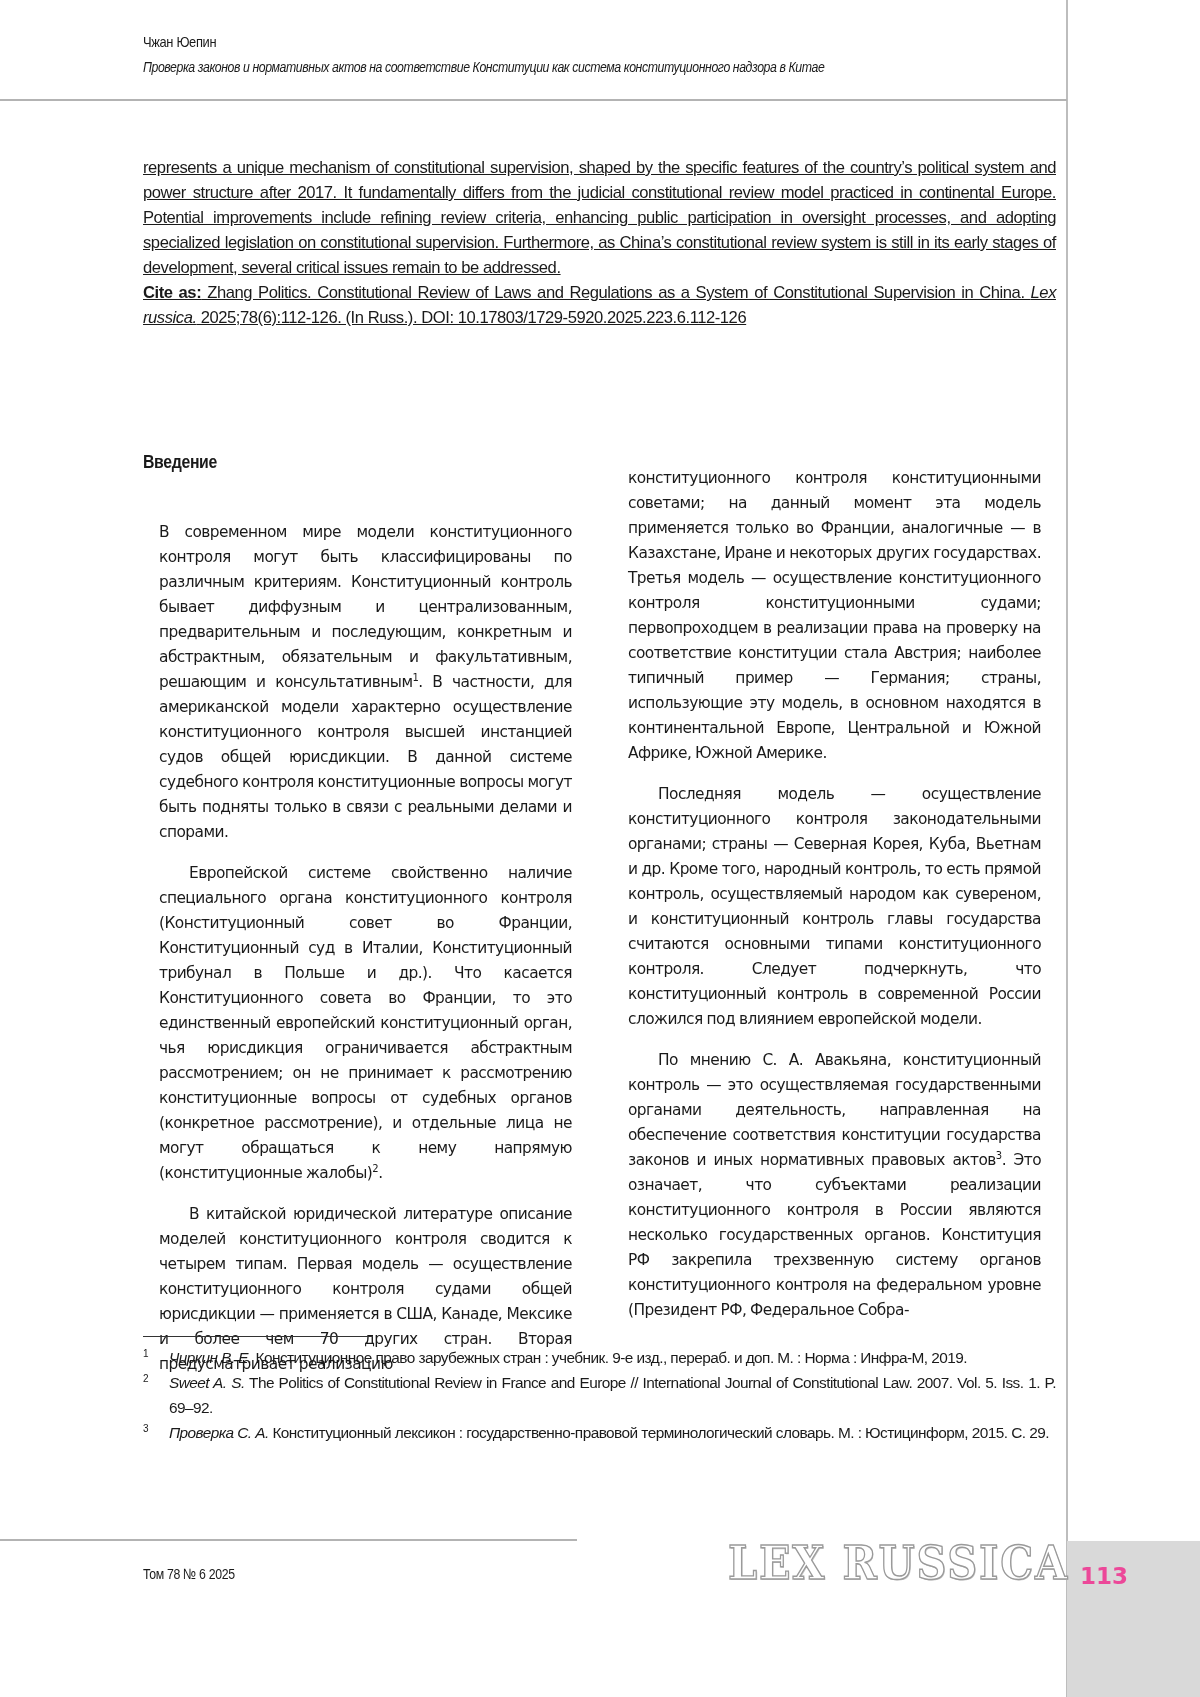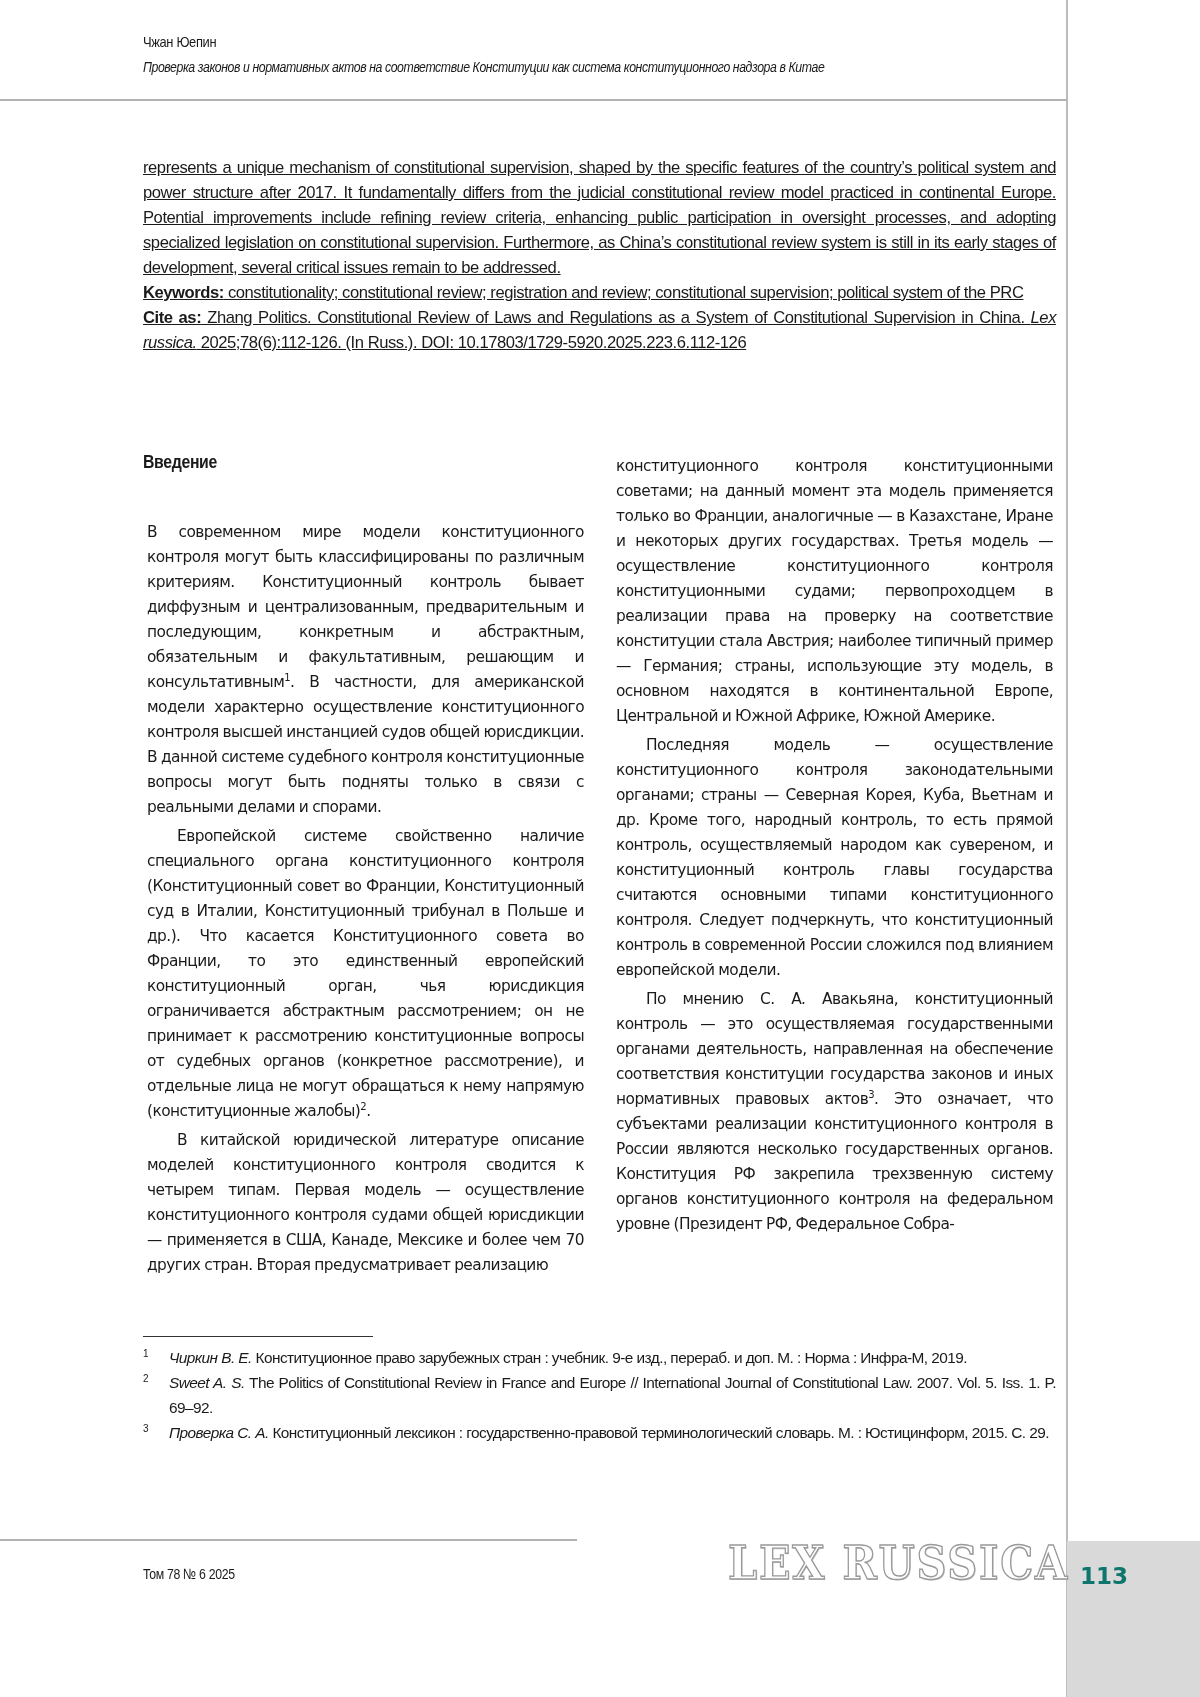--- a/index.html
+++ b/index.html
@@ -12,21 +12,21 @@
     position: absolute; left: 1066px; top: 0; width: 2px; height: 1697px;
     background: #bdbdbd;
   }
   .page-tab {
     position: absolute; left: 1067px; top: 1541px; width: 133px; height: 156px;
     background: #d9d9d9;
   }
   .page-number {
     position: absolute; left: 1080px; top: 1563px;
     font-family: "DejaVu Sans", sans-serif; font-weight: bold; font-size: 23px;
-    color: #0f766e;
+    color: #ec4899;
   }
   .header-author {
     position: absolute; left: 143px; top: 33px;
     font-family: "Liberation Sans Narrow", "Liberation Sans", sans-serif;
     font-size: 15px; letter-spacing: -0.4px; transform: scaleX(0.86); transform-origin: left;
   }
   .header-title {
     position: absolute; left: 143px; top: 58px; white-space: nowrap;
     font-style: italic; font-size: 15px; letter-spacing: -0.5px;
     transform: scaleX(0.82); transform-origin: left;
@@ -40,23 +40,23 @@
     letter-spacing: -0.45px;
   }
   .abstract p { margin: 0; text-decoration: underline; }
   .abstract b { font-weight: bold; }
   .abstract i { font-style: italic; }
   .col {
     position: absolute; top: 450px; width: 445px;
     font-family: "DejaVu Sans", sans-serif; font-size: 15.4px; line-height: 25px;
     text-align: justify; letter-spacing: -0.55px; word-spacing: -0.5px;
   }
-  .col p { margin: 4px; }
+  .col p { margin: 16px; }
   .col p.indent { text-indent: 30px; }
-  .col-left { left: 143px; top: 516px; }
+  .col-left { left: 143px; top: 504px; }
   .col-right { left: 612px; top: 450px; }
   .section-title {
     position: absolute; left: 143px; top: 452px;
     font-weight: bold; font-size: 18px; letter-spacing: -0.4px;
     transform: scaleX(0.88); transform-origin: left;
   }
   sup { font-size: 10px; line-height: 0; vertical-align: super; }
   .fn-rule {
     position: absolute; left: 143px; top: 1336px; width: 230px; height: 1px; background: #333;
   }
@@ -91,23 +91,20 @@
 <div class="page-tab"></div>
 <div class="page-number">113</div>
 
 <div class="header-author">Чжан Юепин</div>
 <div class="header-title">Проверка законов и нормативных актов на соответствие Конституции как система конституционного надзора в Китае</div>
 <div class="header-rule"></div>
 
 <div class="abstract">
   <p>represents a unique mechanism of constitutional supervision, shaped by the specific features of the country’s political system and power structure after 2017. It fundamentally differs from the judicial constitutional review model practiced in continental Europe. Potential improvements include refining review criteria, enhancing public participation in oversight processes, and adopting specialized legislation on constitutional supervision. Furthermore, as China’s constitutional review system is still in its early stages of development, several critical issues remain to be addressed.</p>
   <p>
-    <b>Keywords:</b><span> constitutionality; constitutional review; registration and review; constitutional supervision; political system of the PRC</span>
-  </p>
-  <p>
     <b>Cite as:</b><span> Zhang Politics. Constitutional Review of Laws and Regulations as a System of Constitutional Supervision in China. </span><i>Lex russica.</i><span> 2025;78(6):112-126. (In Russ.). DOI: 10.17803/1729-5920.2025.223.6.112-126</span>
   </p>
 </div>
 
 <div class="section-title">Введение</div>
 
 <div class="col col-left">
   <p><span>В современном мире модели конституционного контроля могут быть классифицированы по различным критериям. Конституционный контроль бывает диффузным и централизованным, предварительным и последующим, конкретным и абстрактным, обязательным и факультативным, решающим и консультативным</span><sup>1</sup><span>. В частности, для американской модели характерно осуществление конституционного контроля высшей инстанцией судов общей юрисдикции. В данной системе судебного контроля конституционные вопросы могут быть подняты только в связи с реальными делами и спорами.</span></p>
   <p class="indent"><span>Европейской системе свойственно наличие специального органа конституционного контроля (Конституционный совет во Франции, Конституционный суд в Италии, Конституционный трибунал в Польше и др.). Что касается Конституционного совета во Франции, то это единственный европейский конституционный орган, чья юрисдикция ограничивается абстрактным рассмотрением; он не принимает к рассмотрению конституционные вопросы от судебных органов (конкретное рассмотрение), и отдельные лица не могут обращаться к нему напрямую (конституционные жалобы)</span><sup>2</sup><span>.</span></p>
   <p class="indent">В китайской юридической литературе описание моделей конституционного контроля сводится к четырем типам. Первая модель — осуществление конституционного контроля судами общей юрисдикции — применяется в США, Канаде, Мексике и более чем 70 других стран. Вторая предусматривает реализацию</p>

